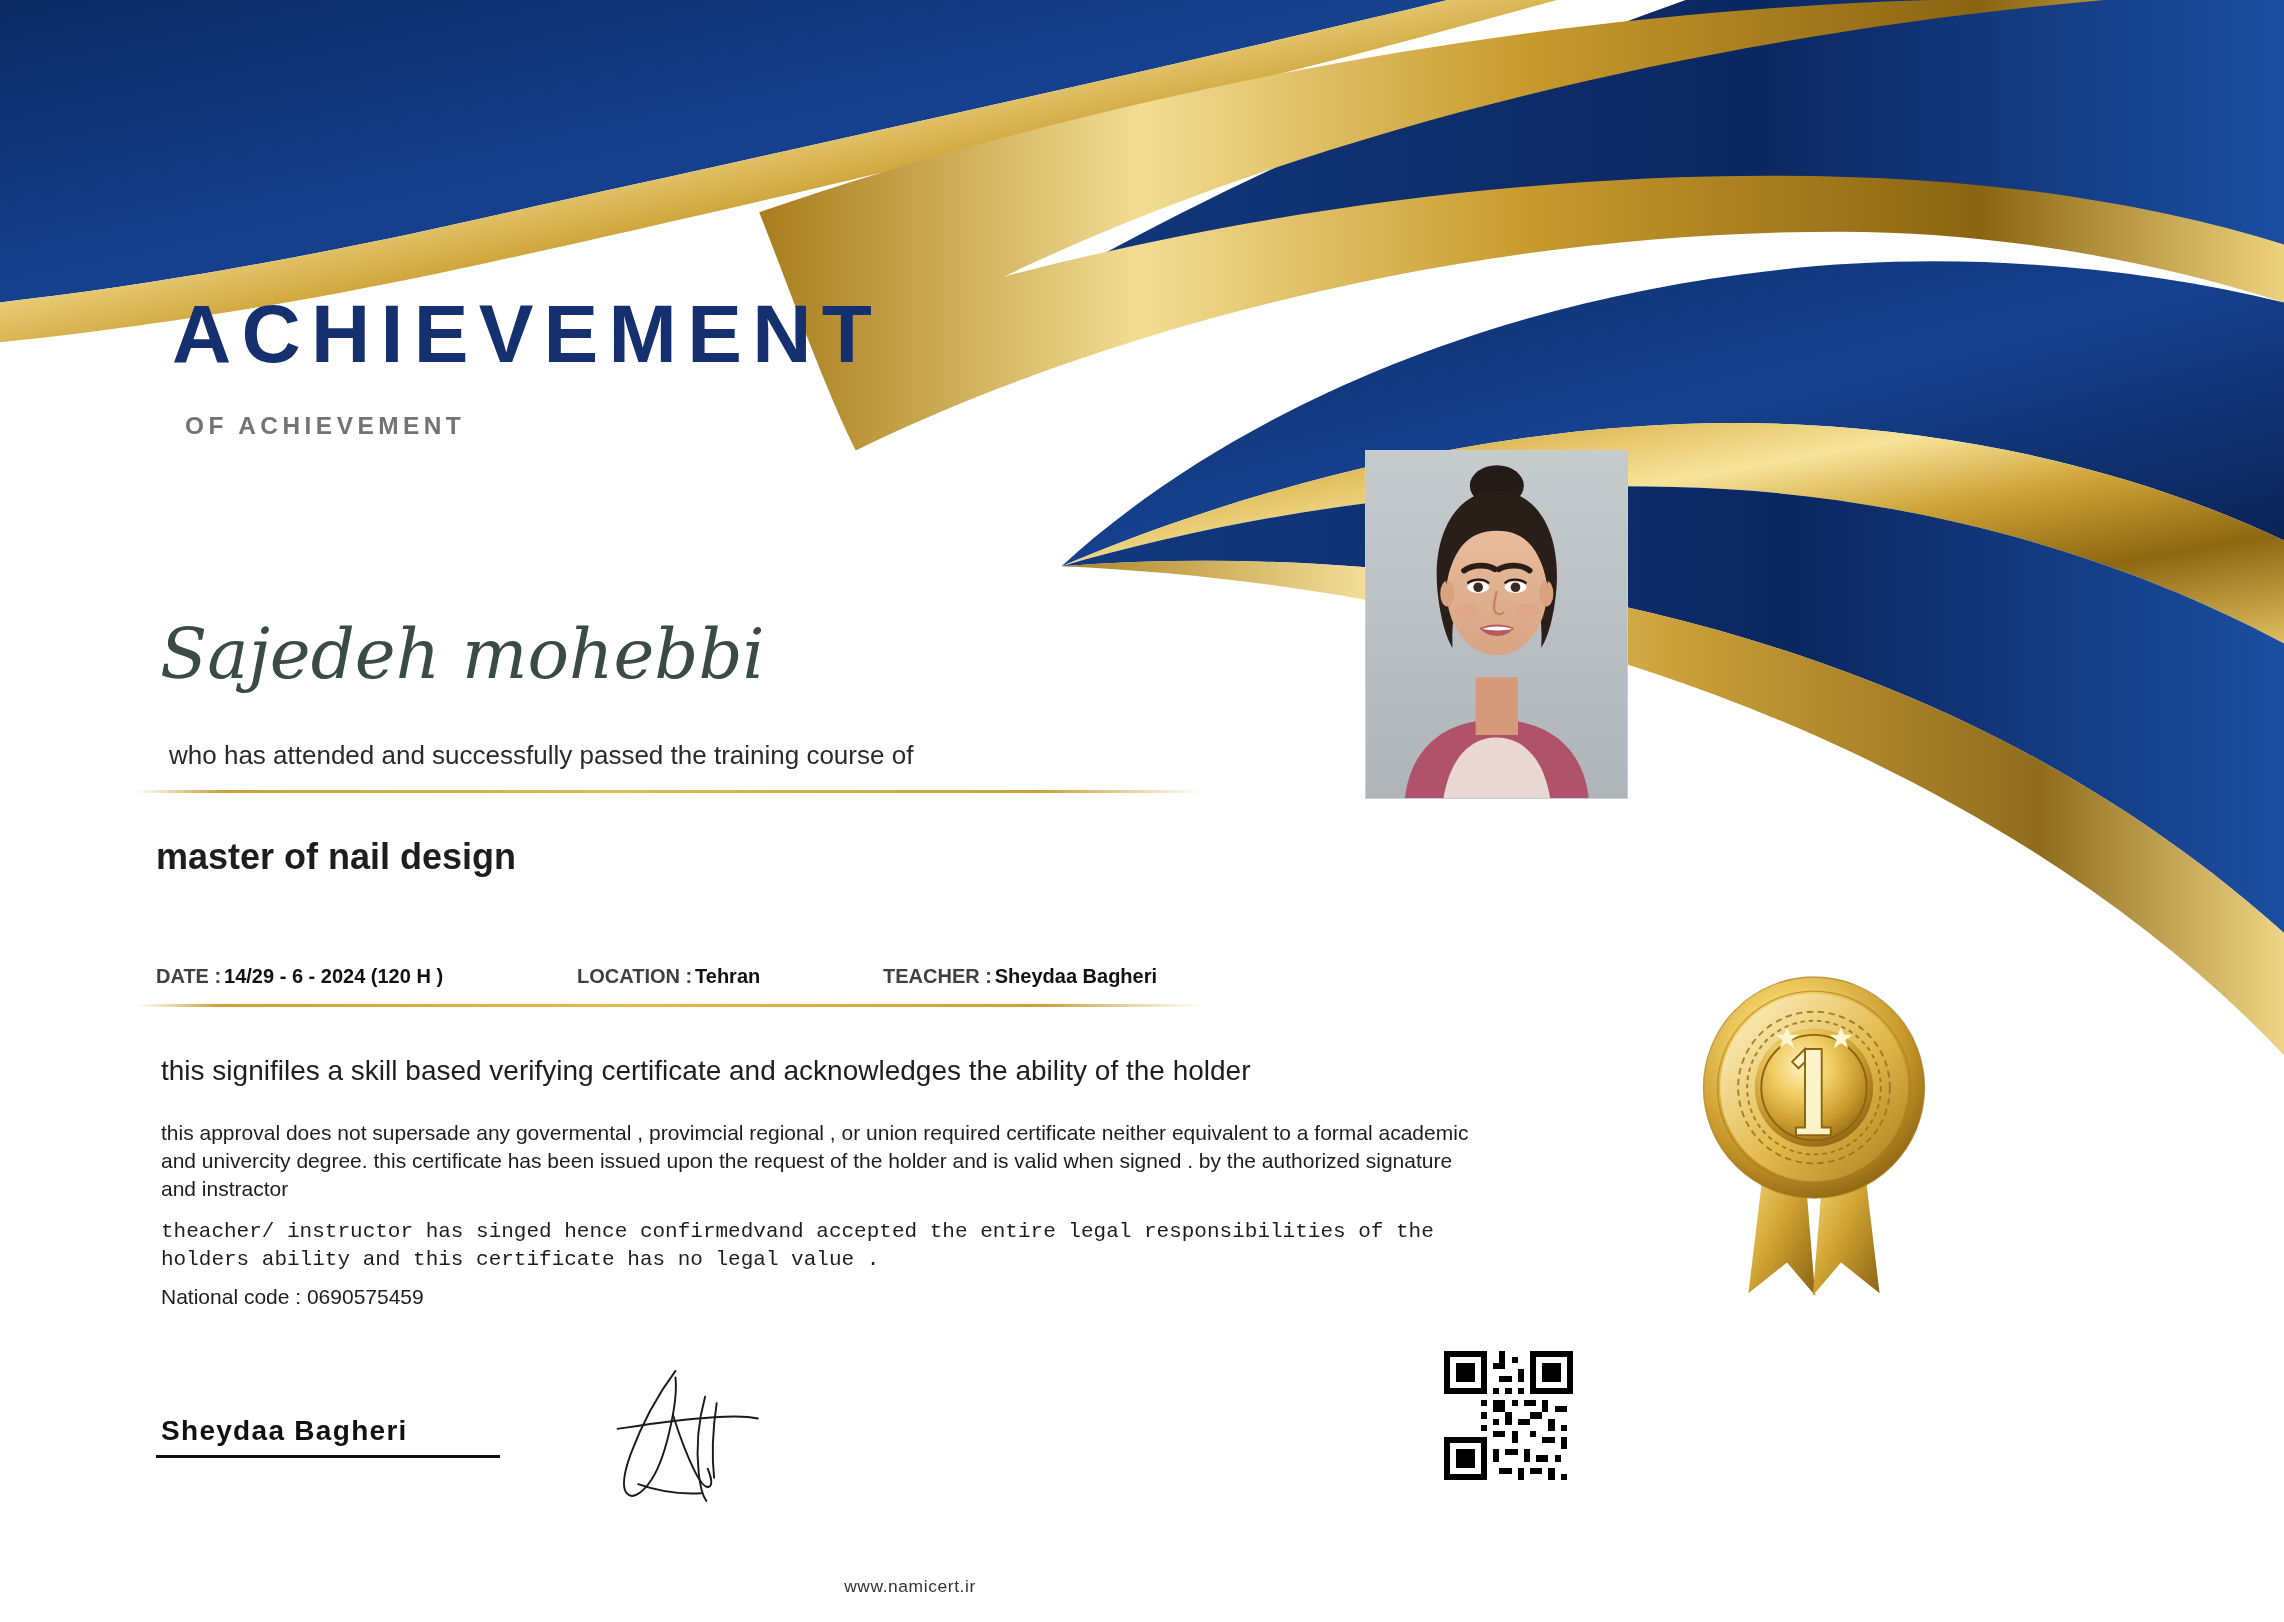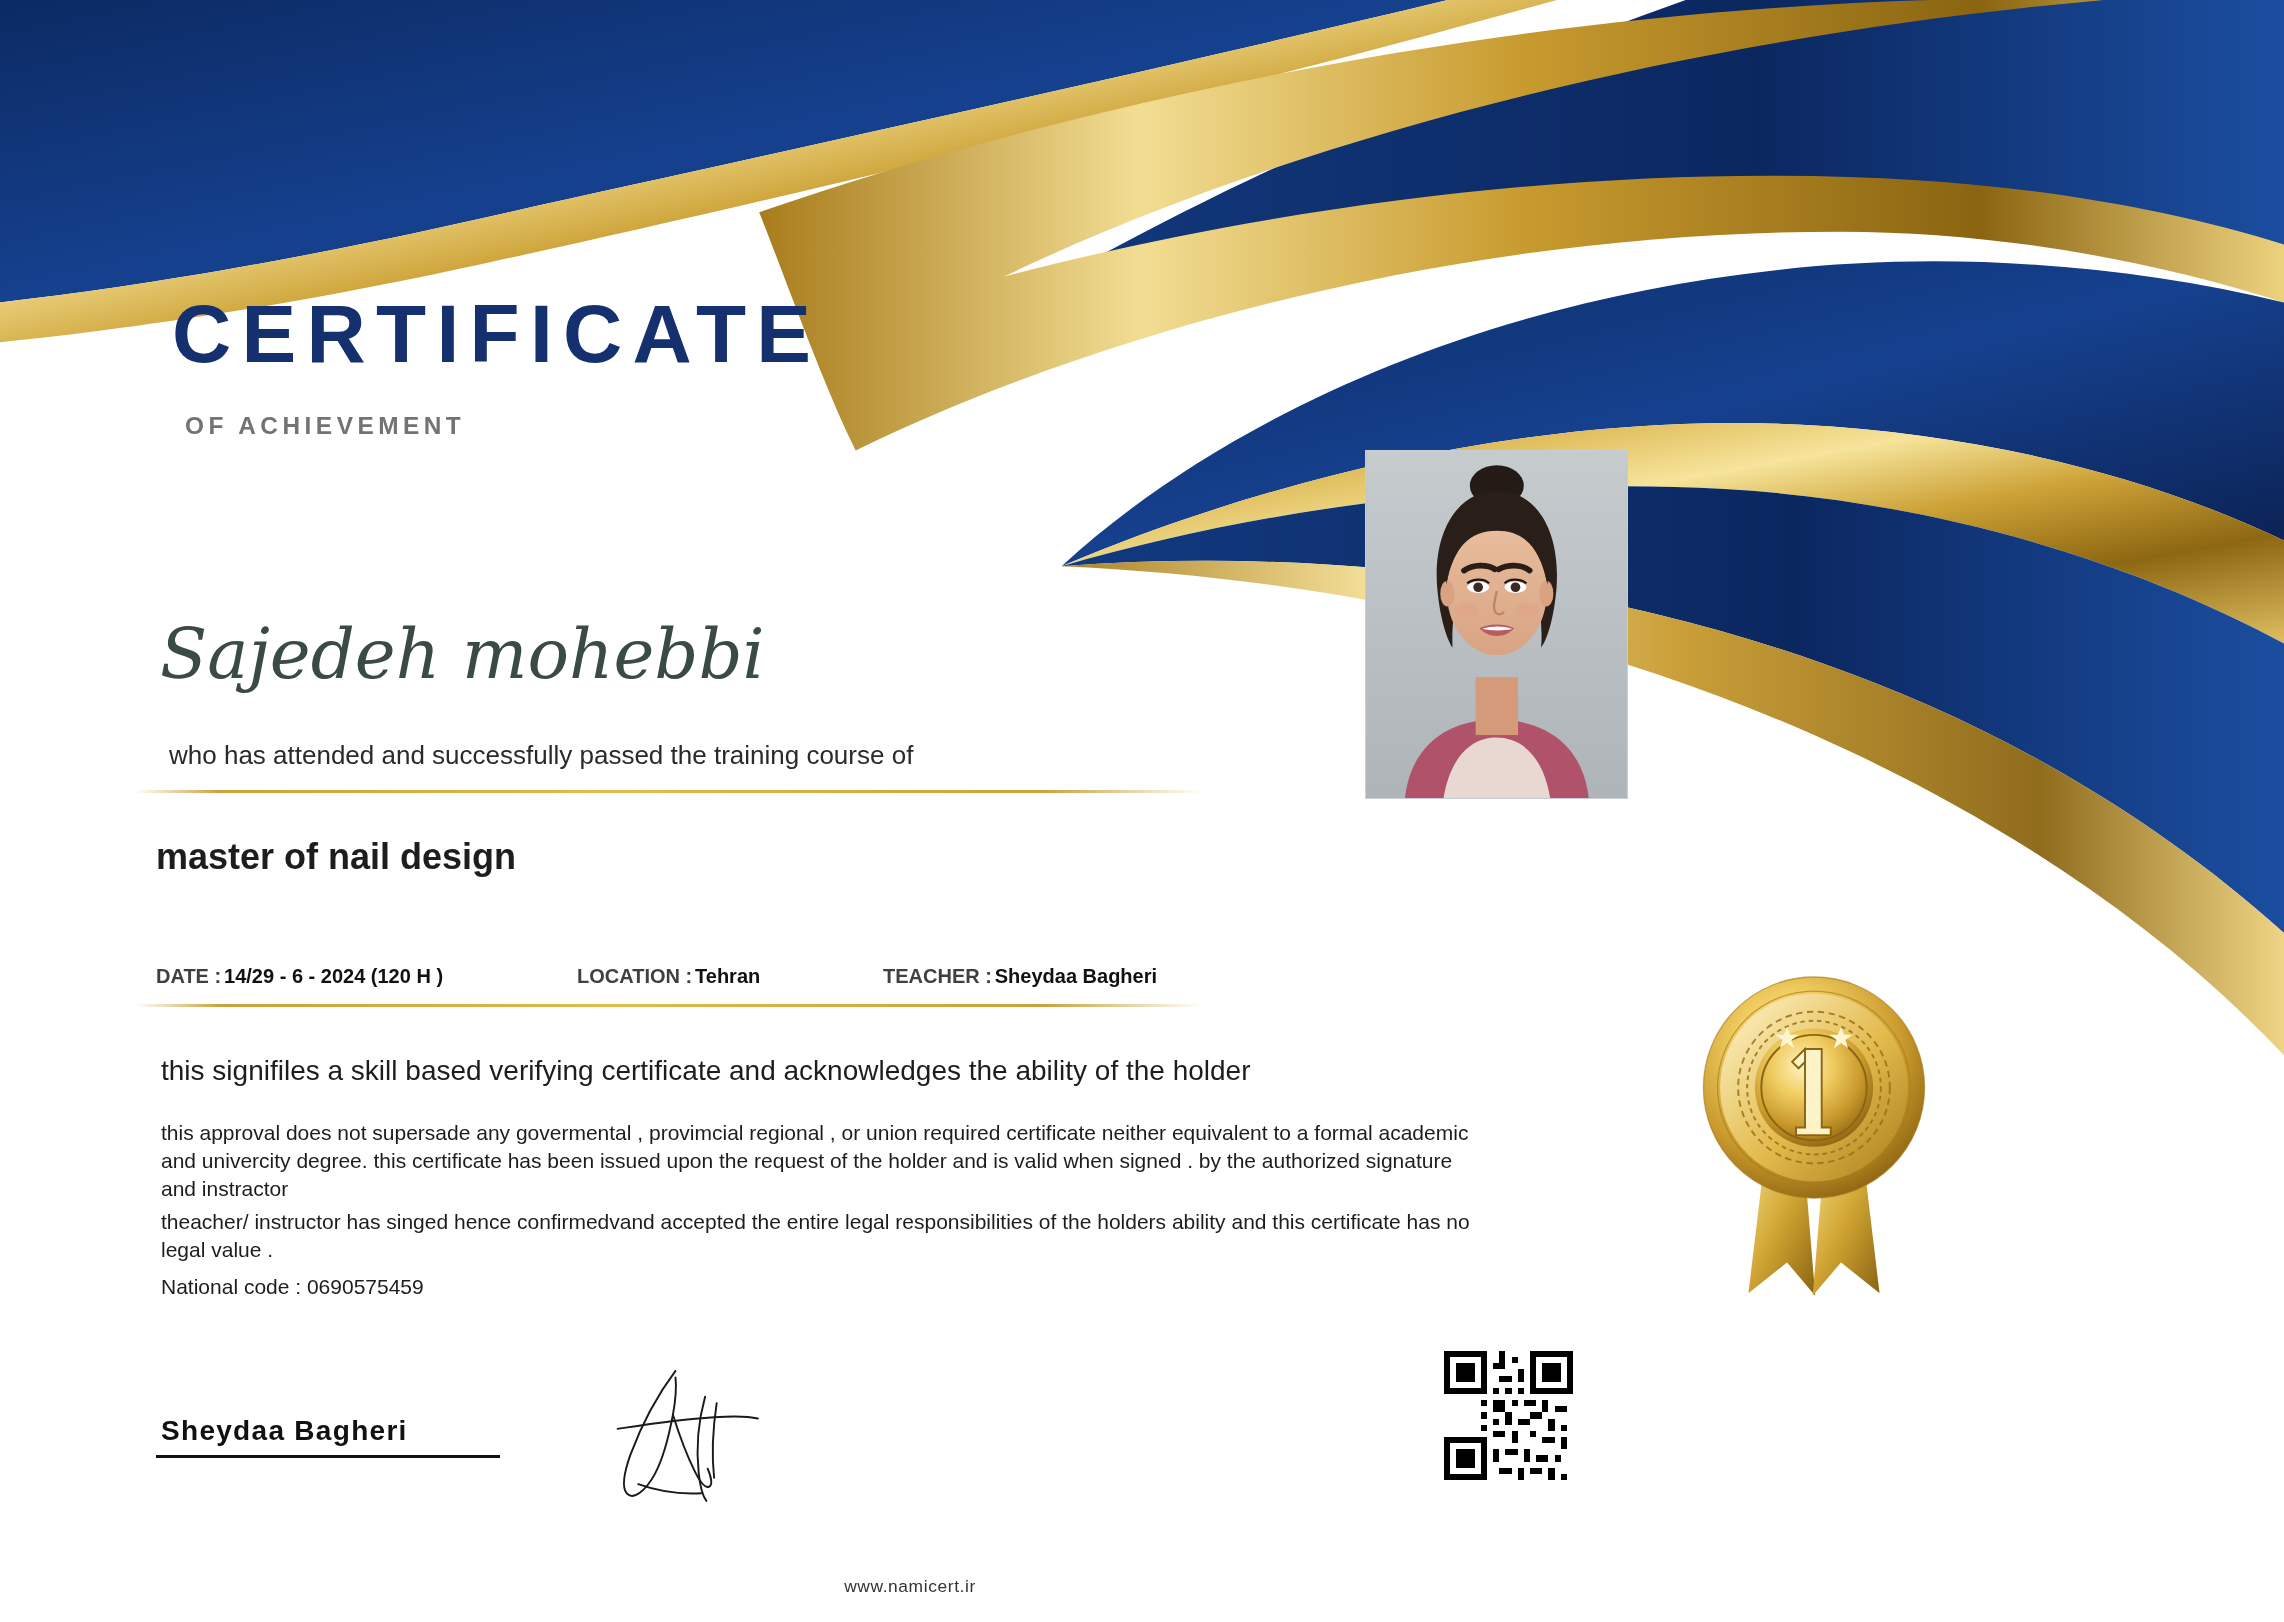--- a/index.html
+++ b/index.html
@@ -139,21 +139,21 @@
   .disclaimer {
     position: absolute;
     left: 161px;
     top: 1119px;
     width: 1332px;
     font-size: 21px;
     line-height: 1.33;
     color: #1d1d1d;
   }
   .disclaimer p { margin: 0; }
-  .disclaimer .para-2 { margin-top: 5px; }
+  .disclaimer .para-2 { margin-top: 15px; font-family: Liberation Mono, monospace; }
   .disclaimer .natcode { margin-top: 9px; }
 
   
   .sign-name {
     position: absolute;
     left: 161px;
     top: 1415px;
     font-size: 28px;
     font-weight: bold;
     letter-spacing: 1.3px;
@@ -265,21 +265,21 @@
     <path d="M3550,470 C3300,410 3020,390 2760,420 C2300,470 1900,650 1650,880 C1980,740 2400,640 2800,660 C3080,674 3340,740 3550,840 Z" fill="url(#navyGrad)"></path>
 
     <path d="M3550,840 C3340,740 3080,674 2800,660 C2400,640 1980,740 1650,880 C1960,790 2330,740 2680,760 C2980,777 3290,860 3550,1000 Z" fill="url(#goldGrad)"></path>
 
     <path d="M3550,1000 C3290,860 2980,777 2680,760 C2330,740 1960,790 1650,880 C2050,850 2460,900 2830,1030 C3100,1124 3350,1270 3550,1450 Z" fill="url(#navyGrad2)"></path>
 
     <path d="M3550,1450 C3350,1270 3100,1124 2830,1030 C2460,900 2050,850 1650,880 C2100,900 2520,1000 2880,1170 C3140,1293 3370,1450 3550,1640 Z" fill="url(#goldGrad2)" opacity="0.95"></path>
   </svg>
 
   <div class="title-block">
-    <div class="cert-title">CERTIFICATE</div>
+    <div class="cert-title">ACHIEVEMENT</div>
     <div class="cert-subtitle">OF ACHIEVEMENT</div>
   </div>
 
   <div class="recipient-name">Sajedeh mohebbi</div>
   <div class="recipient-sub">who has attended and successfully passed the training course of</div>
   <div class="gold-rule"></div>
   <div class="course-name">master of nail design</div>
 
   <div class="meta-row">
     <div class="meta-date">

